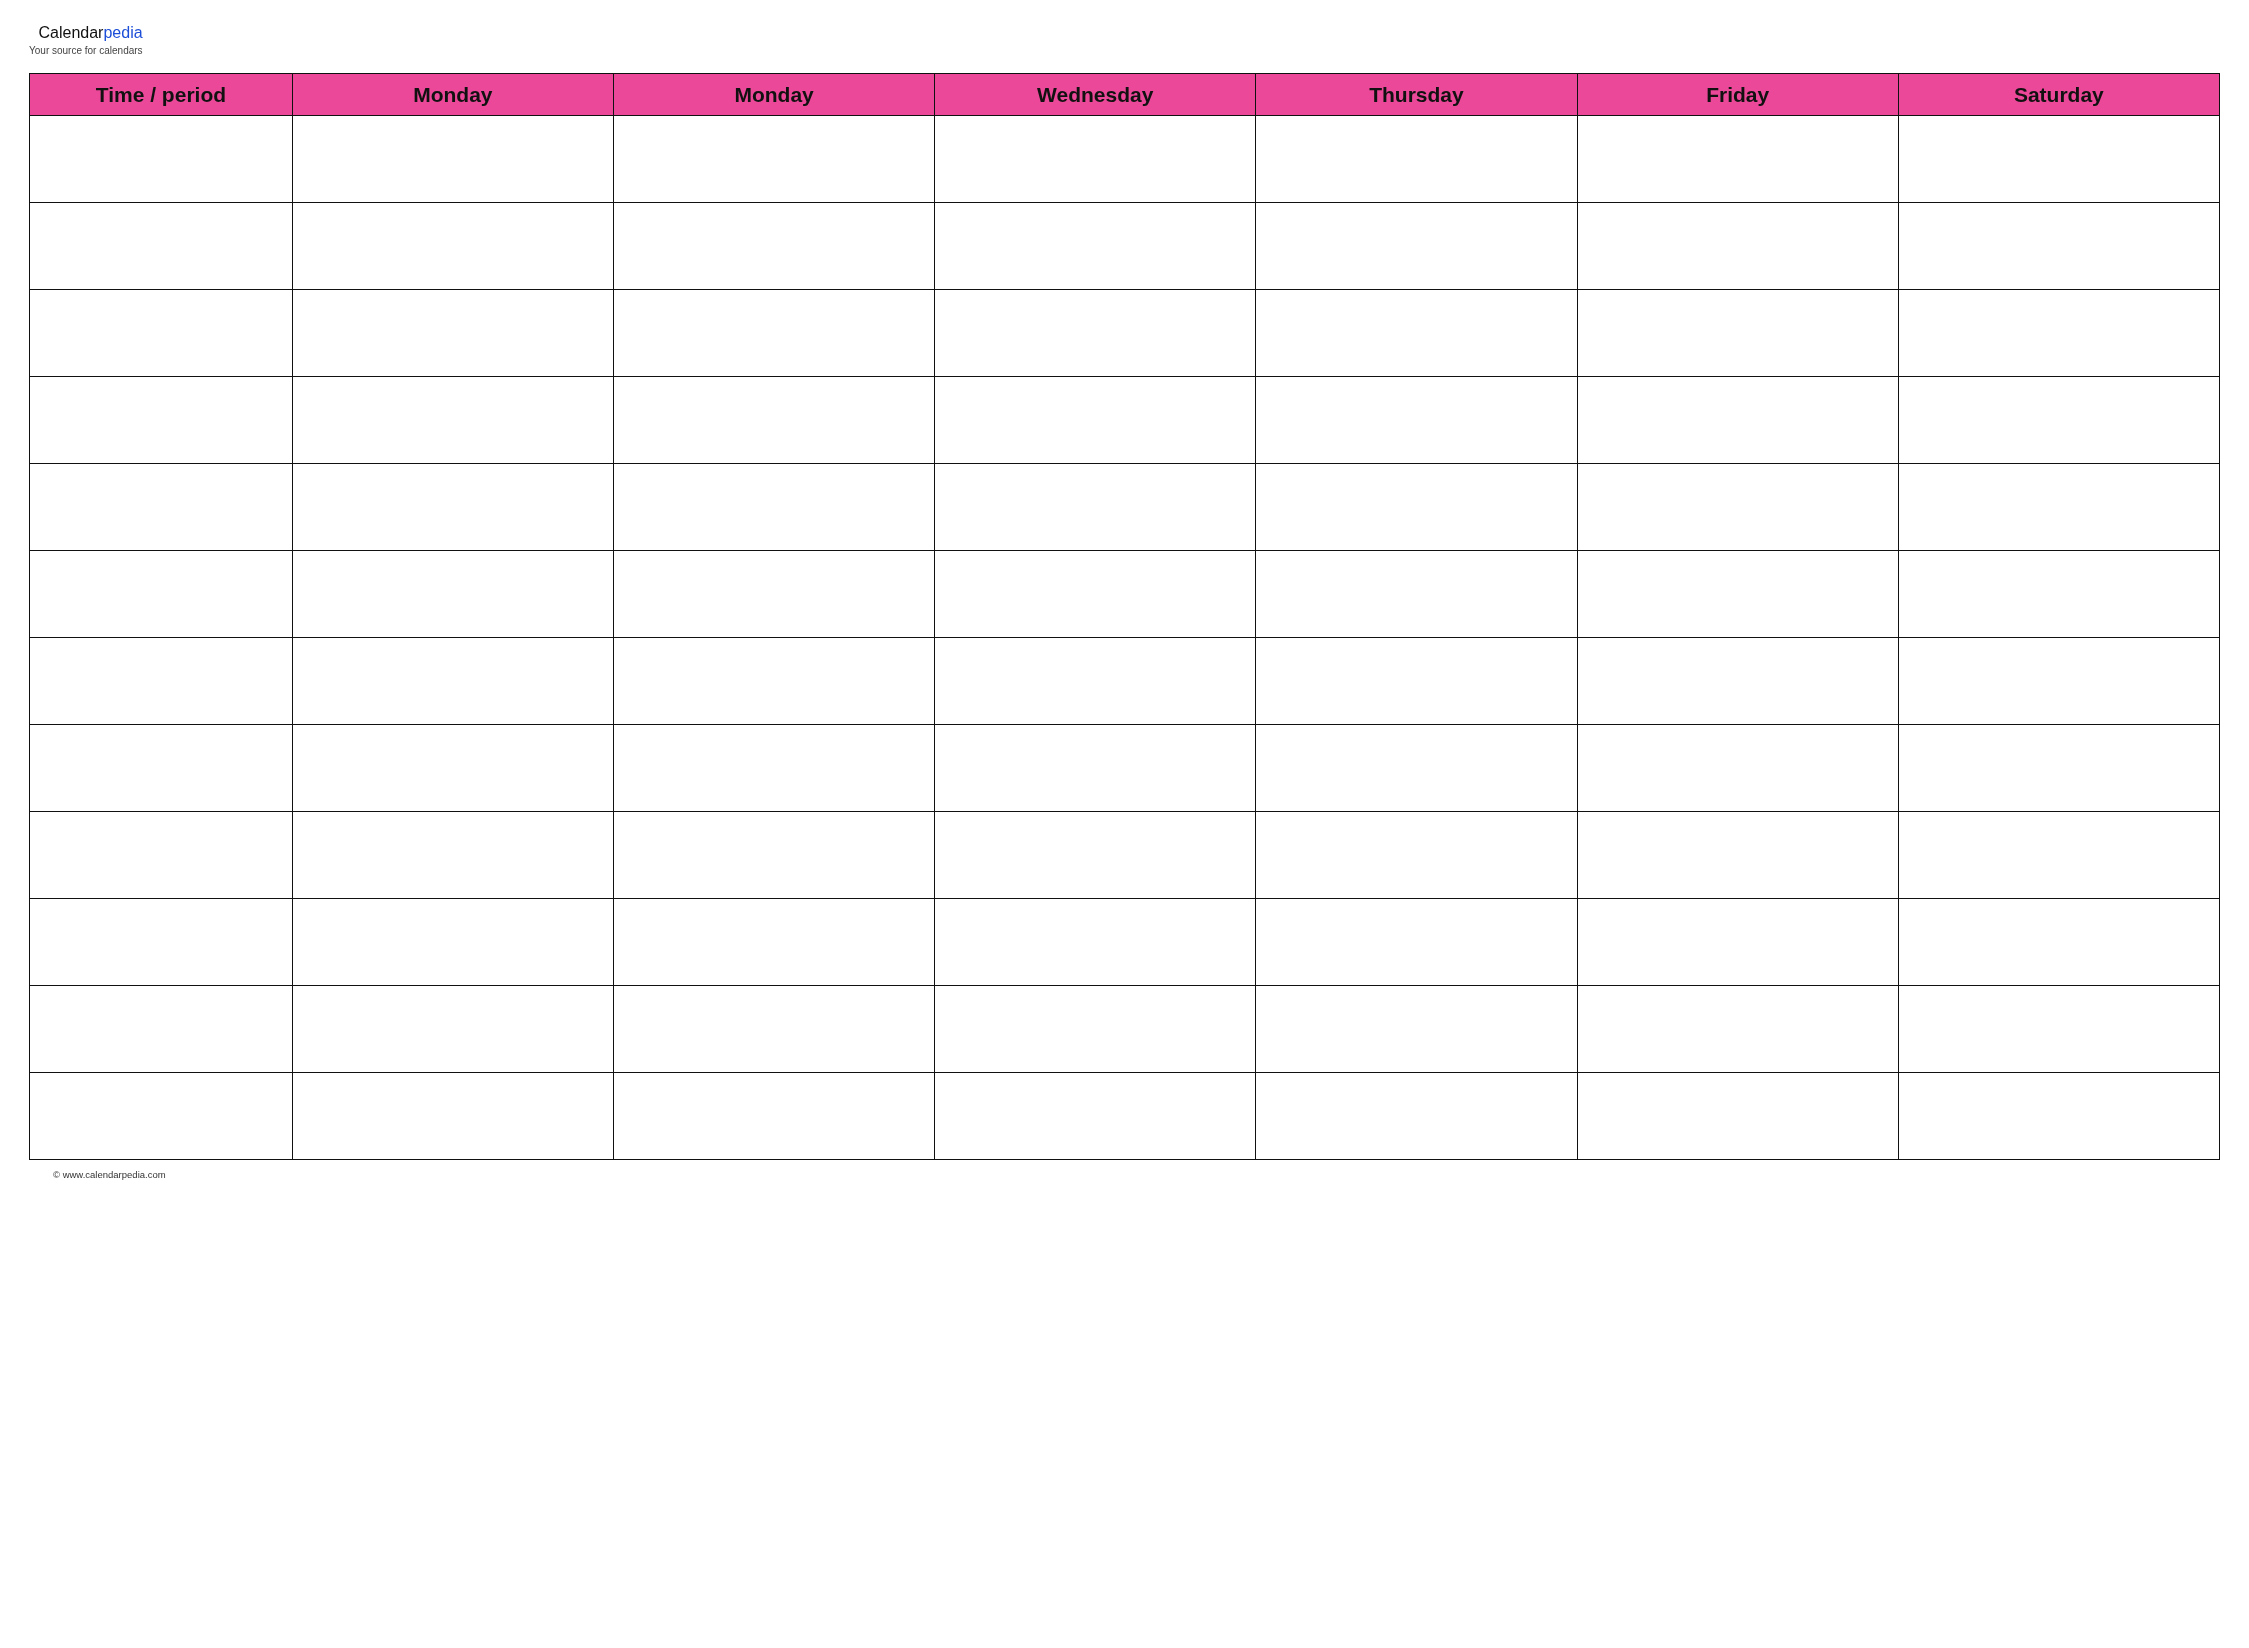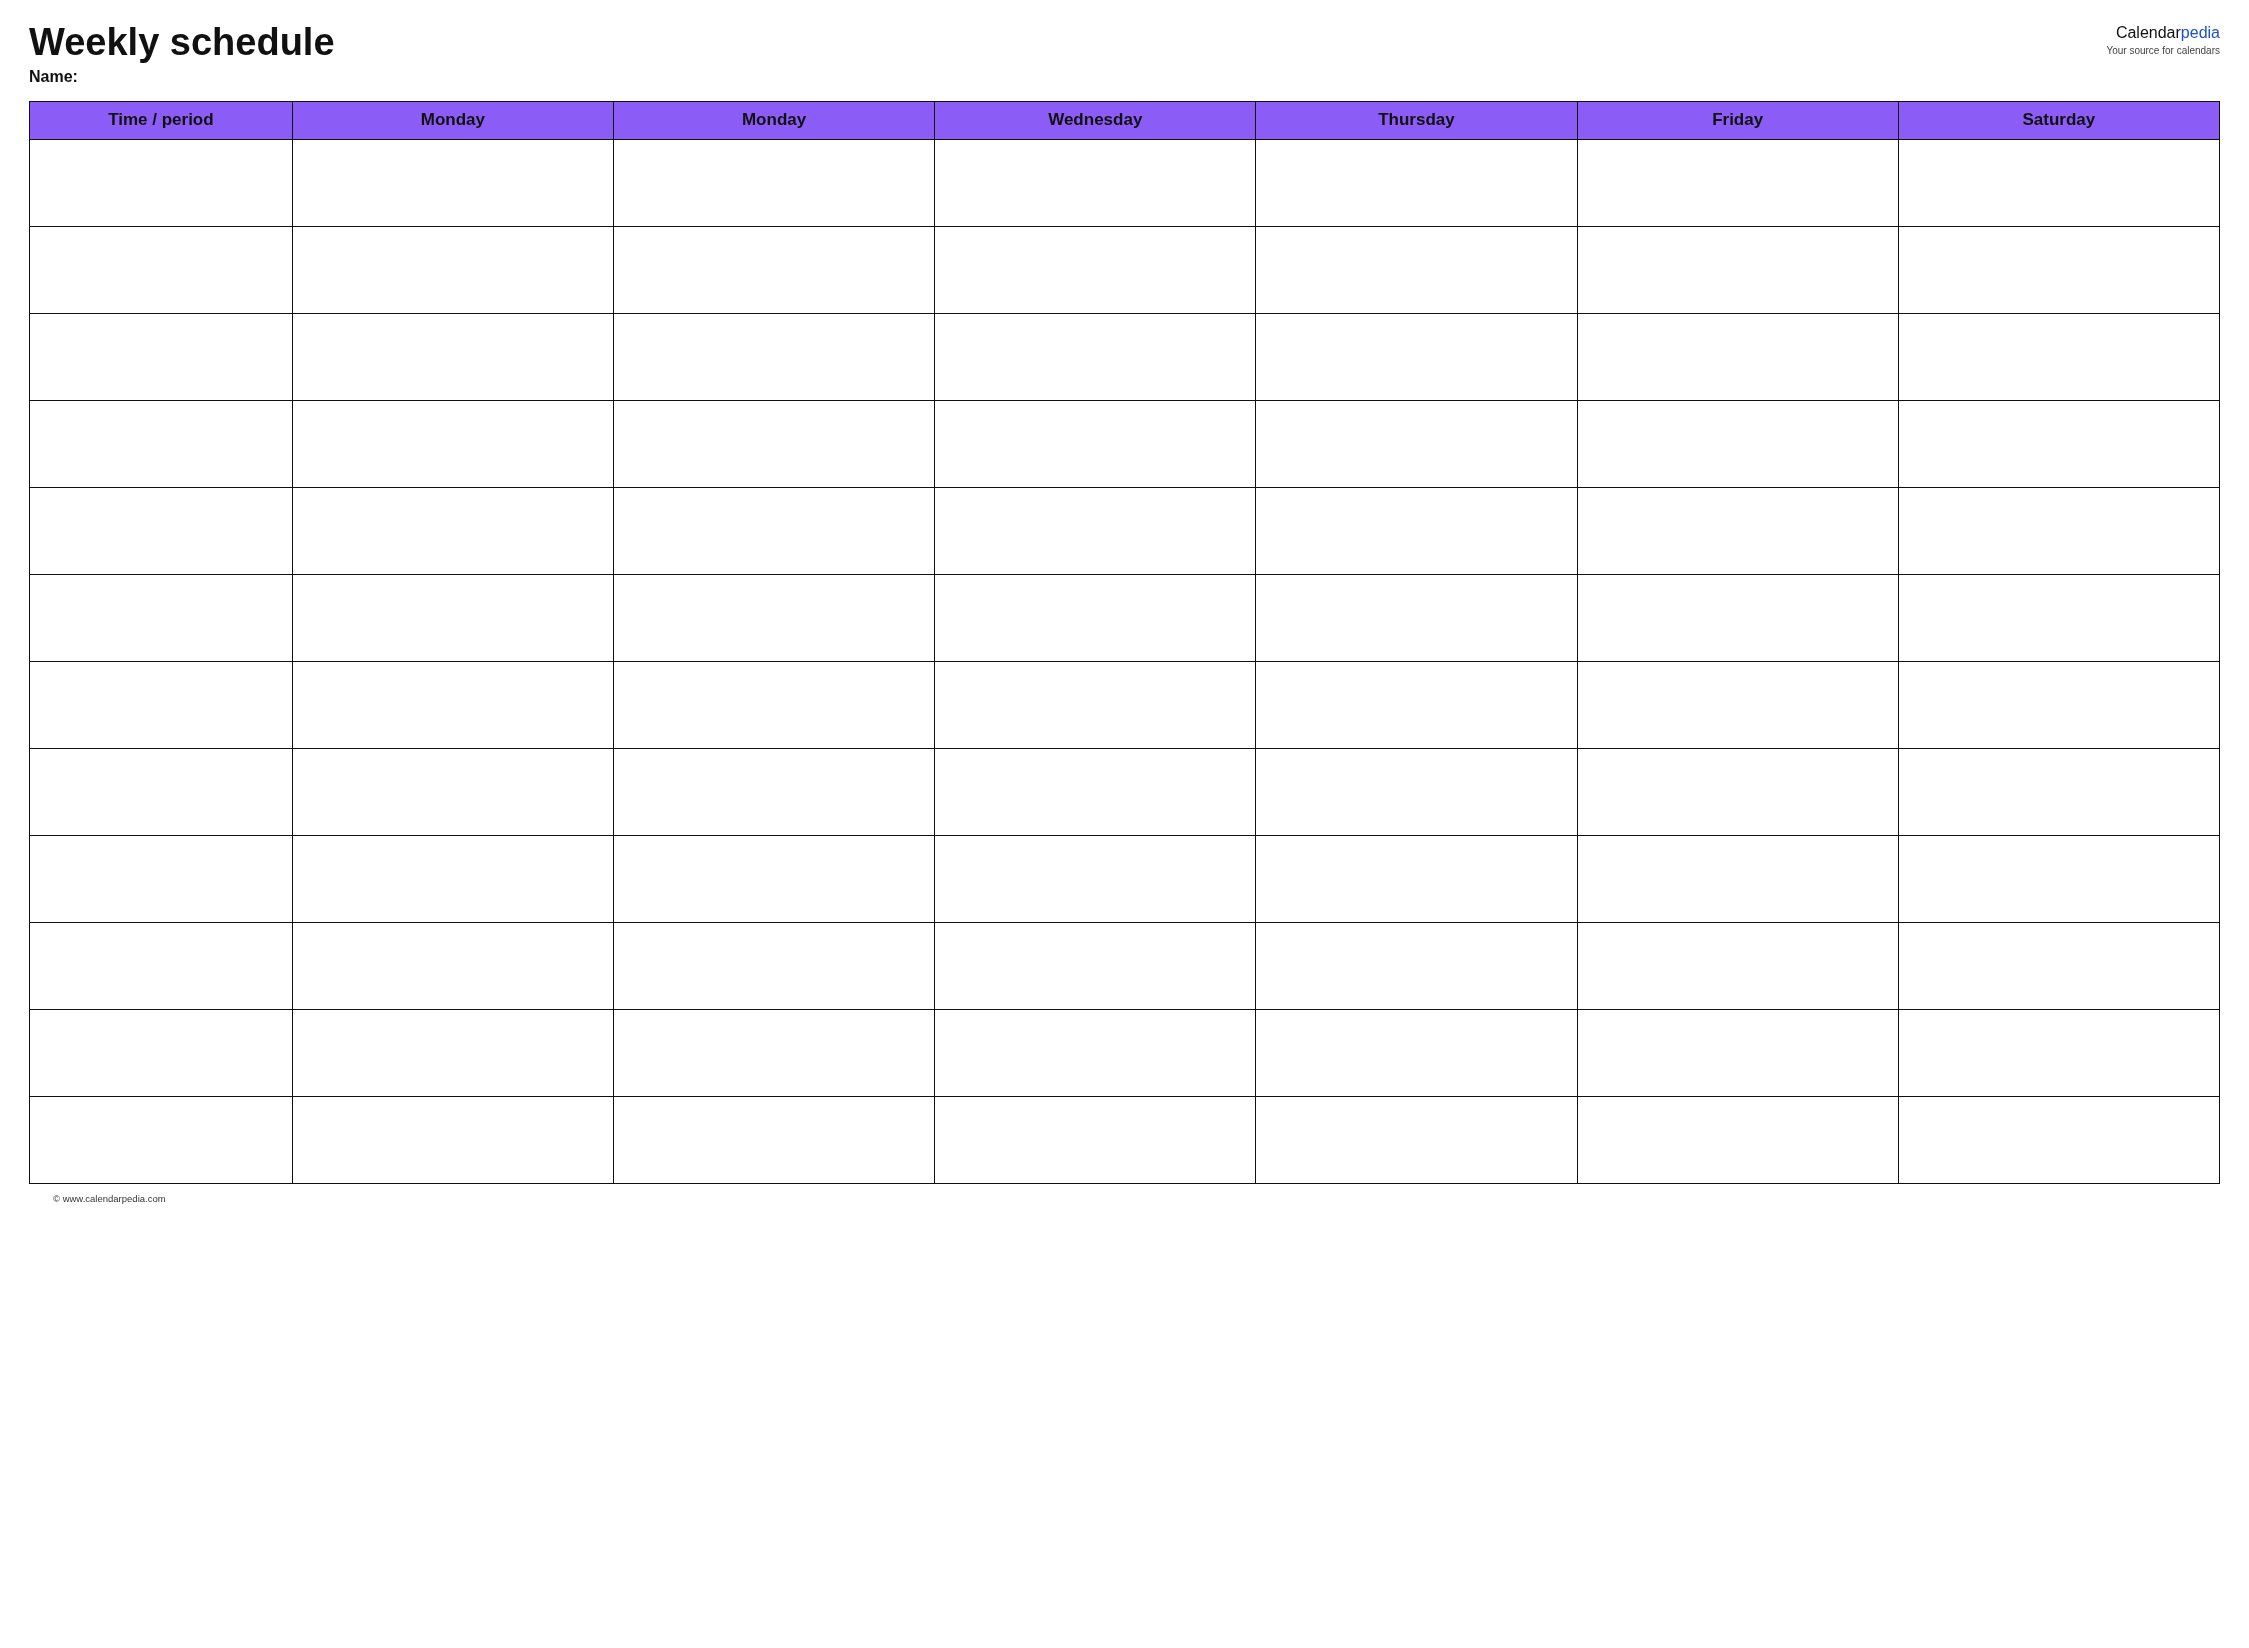--- a/index.html
+++ b/index.html
@@ -71,23 +71,23 @@
     table {
       width: 100%;
       border-collapse: collapse;
       table-layout: fixed;
     }
 
     thead th {
       border: 1.5px solid #111111;
       padding: 8.7px 4.4px;
       text-align: center;
-      font-size: 17px;
+      font-size: 21px;
       font-weight: bold;
-      background: #8b5cf6;
+      background: #ec4899;
       color: #111111;
     }
 
     thead th:first-child {
       width: 12%;
     }
 
     tbody td {
       border: 0.7px solid #111111;
       height: 87px;
@@ -121,24 +121,20 @@
       margin-top: 8.7px;
       font-size: 9.5px;
       color: #333333;
       margin-left: 24px;
     }
   </style>
 </head>
 <body>
 
 <div class="page-header">
-  <div class="title-block">
-    <h1 class="main-title">Weekly schedule</h1>
-    <div class="name-label">Name:</div>
-  </div>
   <div class="logo-block">
     <div class="logo-calendar">
       <span>Calendar</span><span class="red">pedia</span>
     </div>
     <div class="logo-sub">Your source for calendars</div>
   </div>
 </div>
 
 <div class="schedule-table-wrapper">
   <table>

